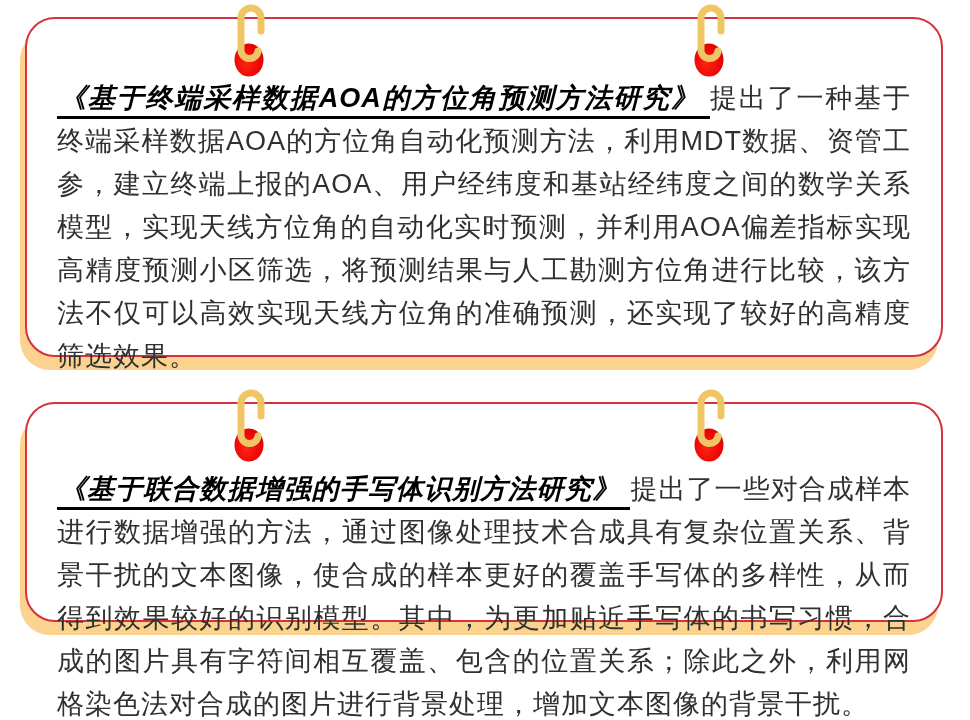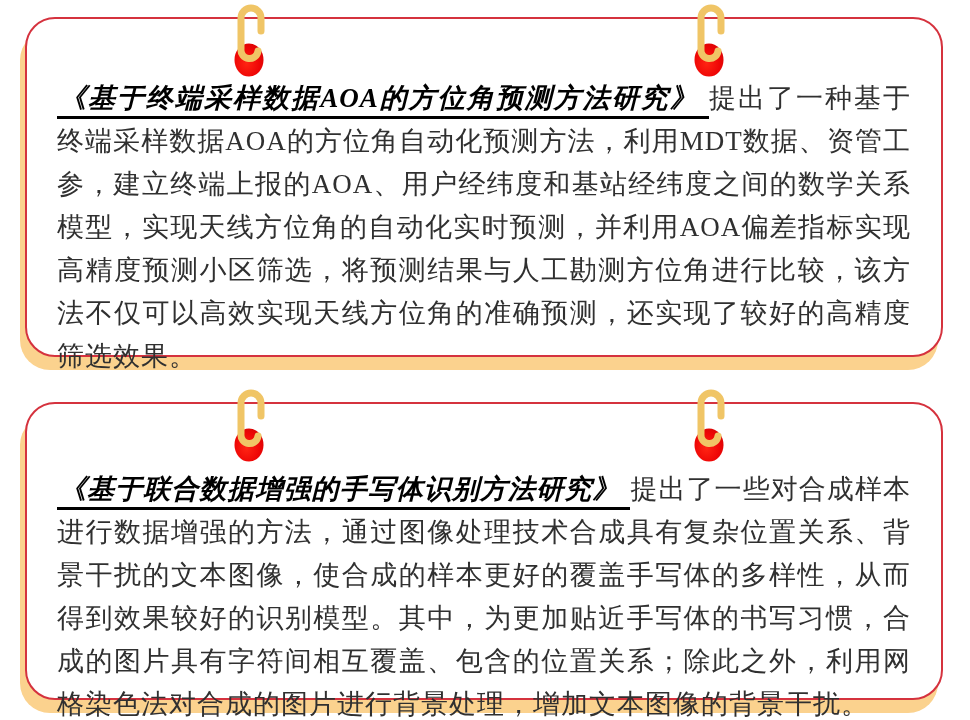--- a/index.html
+++ b/index.html
@@ -17,30 +17,29 @@
   }
   .card {
     position: absolute;
     left: 25px;
     width: 918px;
     background: #ffffff;
     border: 2px solid #d5323e;
     border-radius: 30px;
     box-shadow: -5px 13px 0 0 #fbd28e;
     box-sizing: border-box;
-    font-family: Liberation Serif, serif;
   }
   .card-1 {
     top: 17px;
     height: 340px;
     padding: 58px 30px 0 30px;
   }
   .card-2 {
     top: 402px;
-    height: 298px;
+    height: 220px;
     padding: 64px 30px 0 30px;
   }
   .card-text {
     margin: 0;
     font-size: 27px;
     line-height: 43px;
     letter-spacing: 1px;
     color: #303030;
     text-align: justify;
   }

